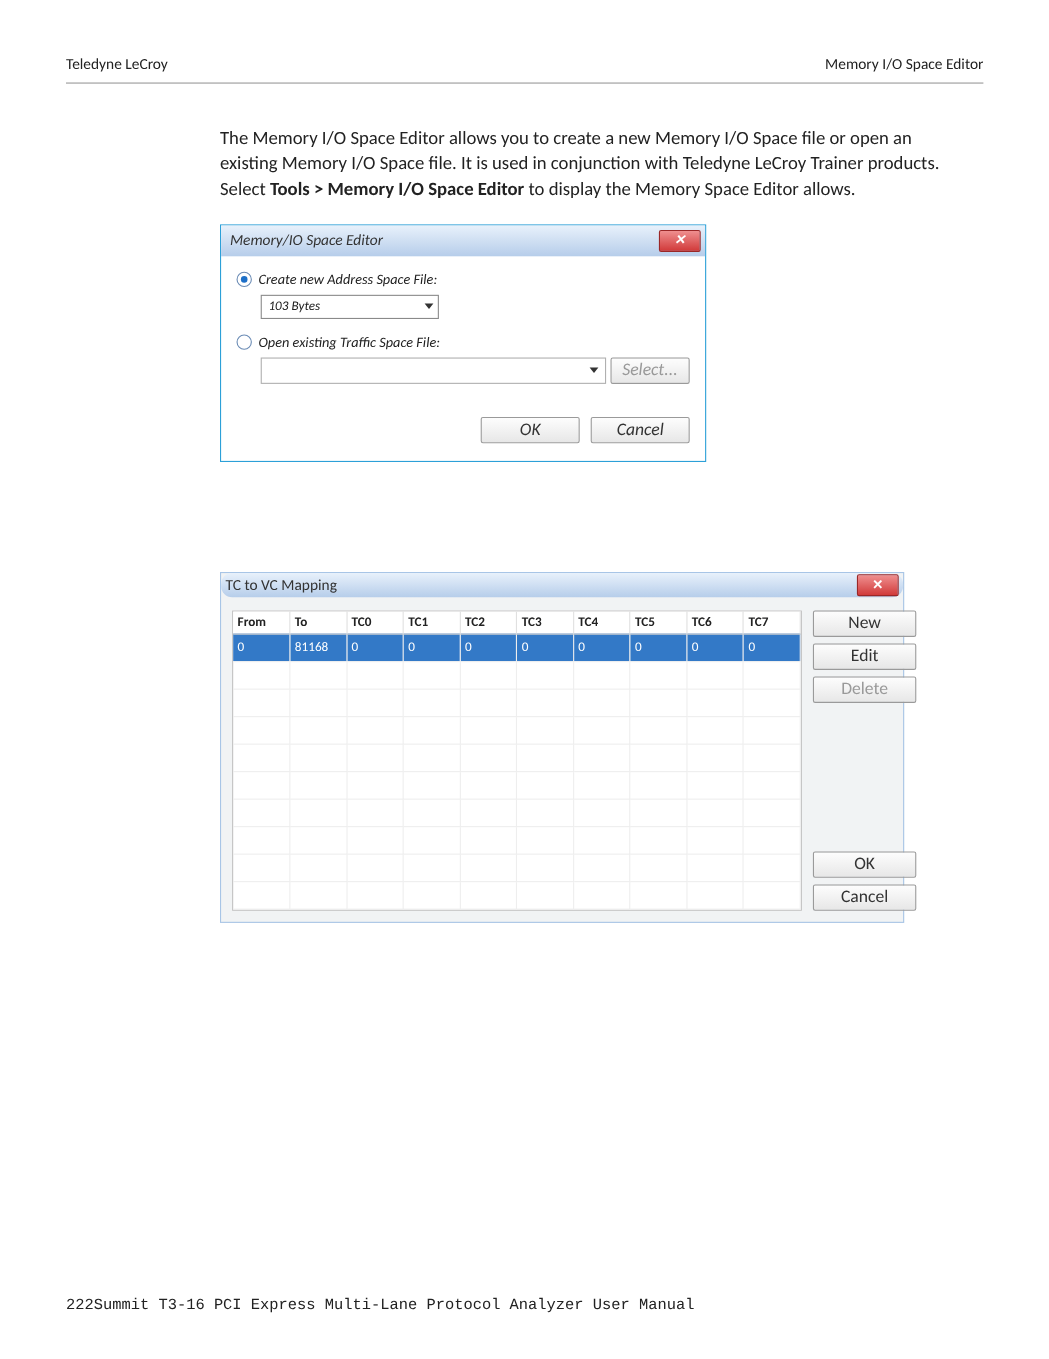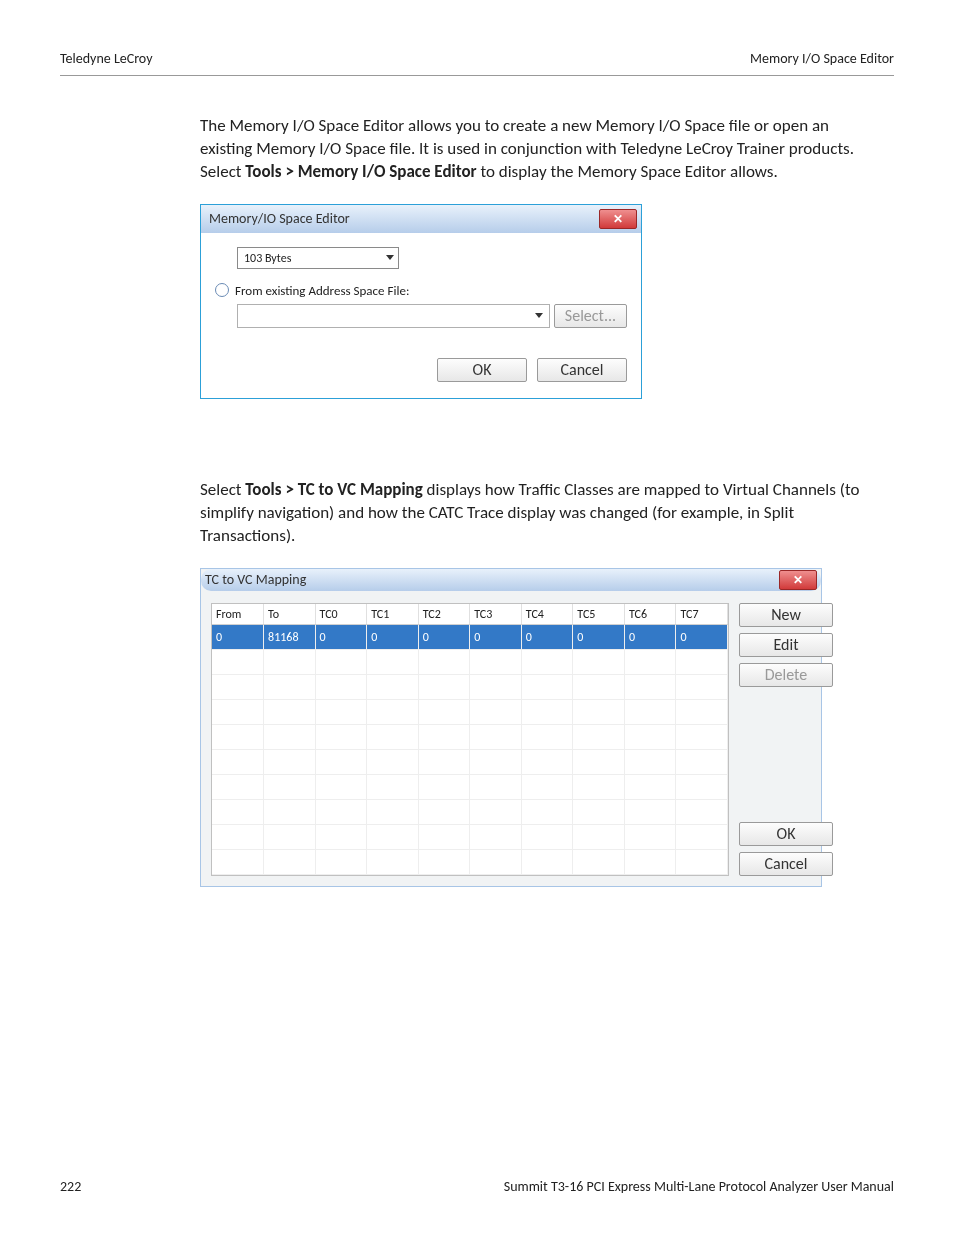--- a/index.html
+++ b/index.html
@@ -28,20 +28,21 @@
     margin-left: 140px;
     margin-right: 20px;
     font-size: 17px;
     line-height: 1.35;
   }
   .body-text b { font-weight: 700; }
   .fig {
     margin-left: 140px;
     margin-top: 20px;
     margin-bottom: 50px;
+    font-style: italic;
   }
   
   .dlg1 {
     width: 440px;
     border: 1px solid #2ca0d8;
     background: #fff;
     font-size: 13px;
   }
   .dlg-title {
     display: flex;
@@ -171,21 +172,21 @@
     flex: 1;
     background: #fff;
     border: 1px solid #c0c0c0;
   }
   .grid table {
     width: 100%;
     border-collapse: collapse;
     table-layout: fixed;
   }
   .grid th {
-    font-weight: normal;
+    font-weight: bold;
     text-align: left;
     padding: 3px 4px;
     border-right: 1px solid #e0e0e0;
     border-bottom: 1px solid #d0d0d0;
     font-size: 12px;
     background: #fff;
   }
   .grid td {
     height: 20px;
     border-right: 1px solid #eee;
@@ -205,22 +206,22 @@
   }
   .side-col .btn { width: 72px; height: 22px; }
   .side-col .spacer { flex: 1; }
 
   .ftr {
     position: absolute;
     bottom: 40px;
     left: 60px;
     right: 60px;
     display: flex;
-    justify-content: space-between;
     font-size: 14px;
+    font-family: Liberation Mono, monospace;
   }
 </style>
 </head>
 <body>
 
 <div class="page">
   <div class="hdr">
     <span>Teledyne LeCroy</span>
     <span>Memory I/O Space Editor</span>
   </div>
@@ -229,47 +230,48 @@
     <span>The Memory I/O Space Editor allows you to create a new Memory I/O Space file or open an existing Memory I/O Space file. It is used in conjunction with Teledyne LeCroy Trainer products. Select </span><b>Tools &gt; Memory I/O Space Editor</b><span> to display the Memory Space Editor allows.</span>
   </div>
 
   <div class="fig">
     <div class="dlg1">
       <div class="dlg-title">
         <span>Memory/IO Space Editor</span>
         <div class="close-btn">✕</div>
       </div>
       <div class="dlg-body">
+        <div class="opt-row">
+          <span class="radio sel"></span>
+          <span>Create new Address Space File:</span>
+        </div>
         <div class="combo">
           <span>103 Bytes</span>
           <span class="tri-down"></span>
         </div>
         <div class="opt-row">
           <span class="radio"></span>
-          <span>From existing Address Space File:</span>
+          <span>Open existing Traffic Space File:</span>
         </div>
         <div class="file-row">
           <div class="file-combo">
             <span class="tri-down"></span>
           </div>
           <div class="btn disabled">Select...</div>
         </div>
         <div class="dlg-buttons">
           <div class="btn">OK</div>
           <div class="btn">Cancel</div>
         </div>
       </div>
     </div>
   </div>
 
   <div class="section-gap"></div>
 
-  <div class="body-text">
-    <span>Select </span><b>Tools &gt; TC to VC Mapping</b><span> displays how Traffic Classes are mapped to Virtual Channels (to simplify navigation) and how the CATC Trace display was changed (for example, in Split Transactions).</span>
-  </div>
 
   <div style="height:20px"></div>
 
   <div class="dlg2">
     <div class="dlg-title">
       <span>TC to VC Mapping</span>
       <div class="close-btn">✕</div>
     </div>
     <div class="dlg2-body">
       <div class="grid">

